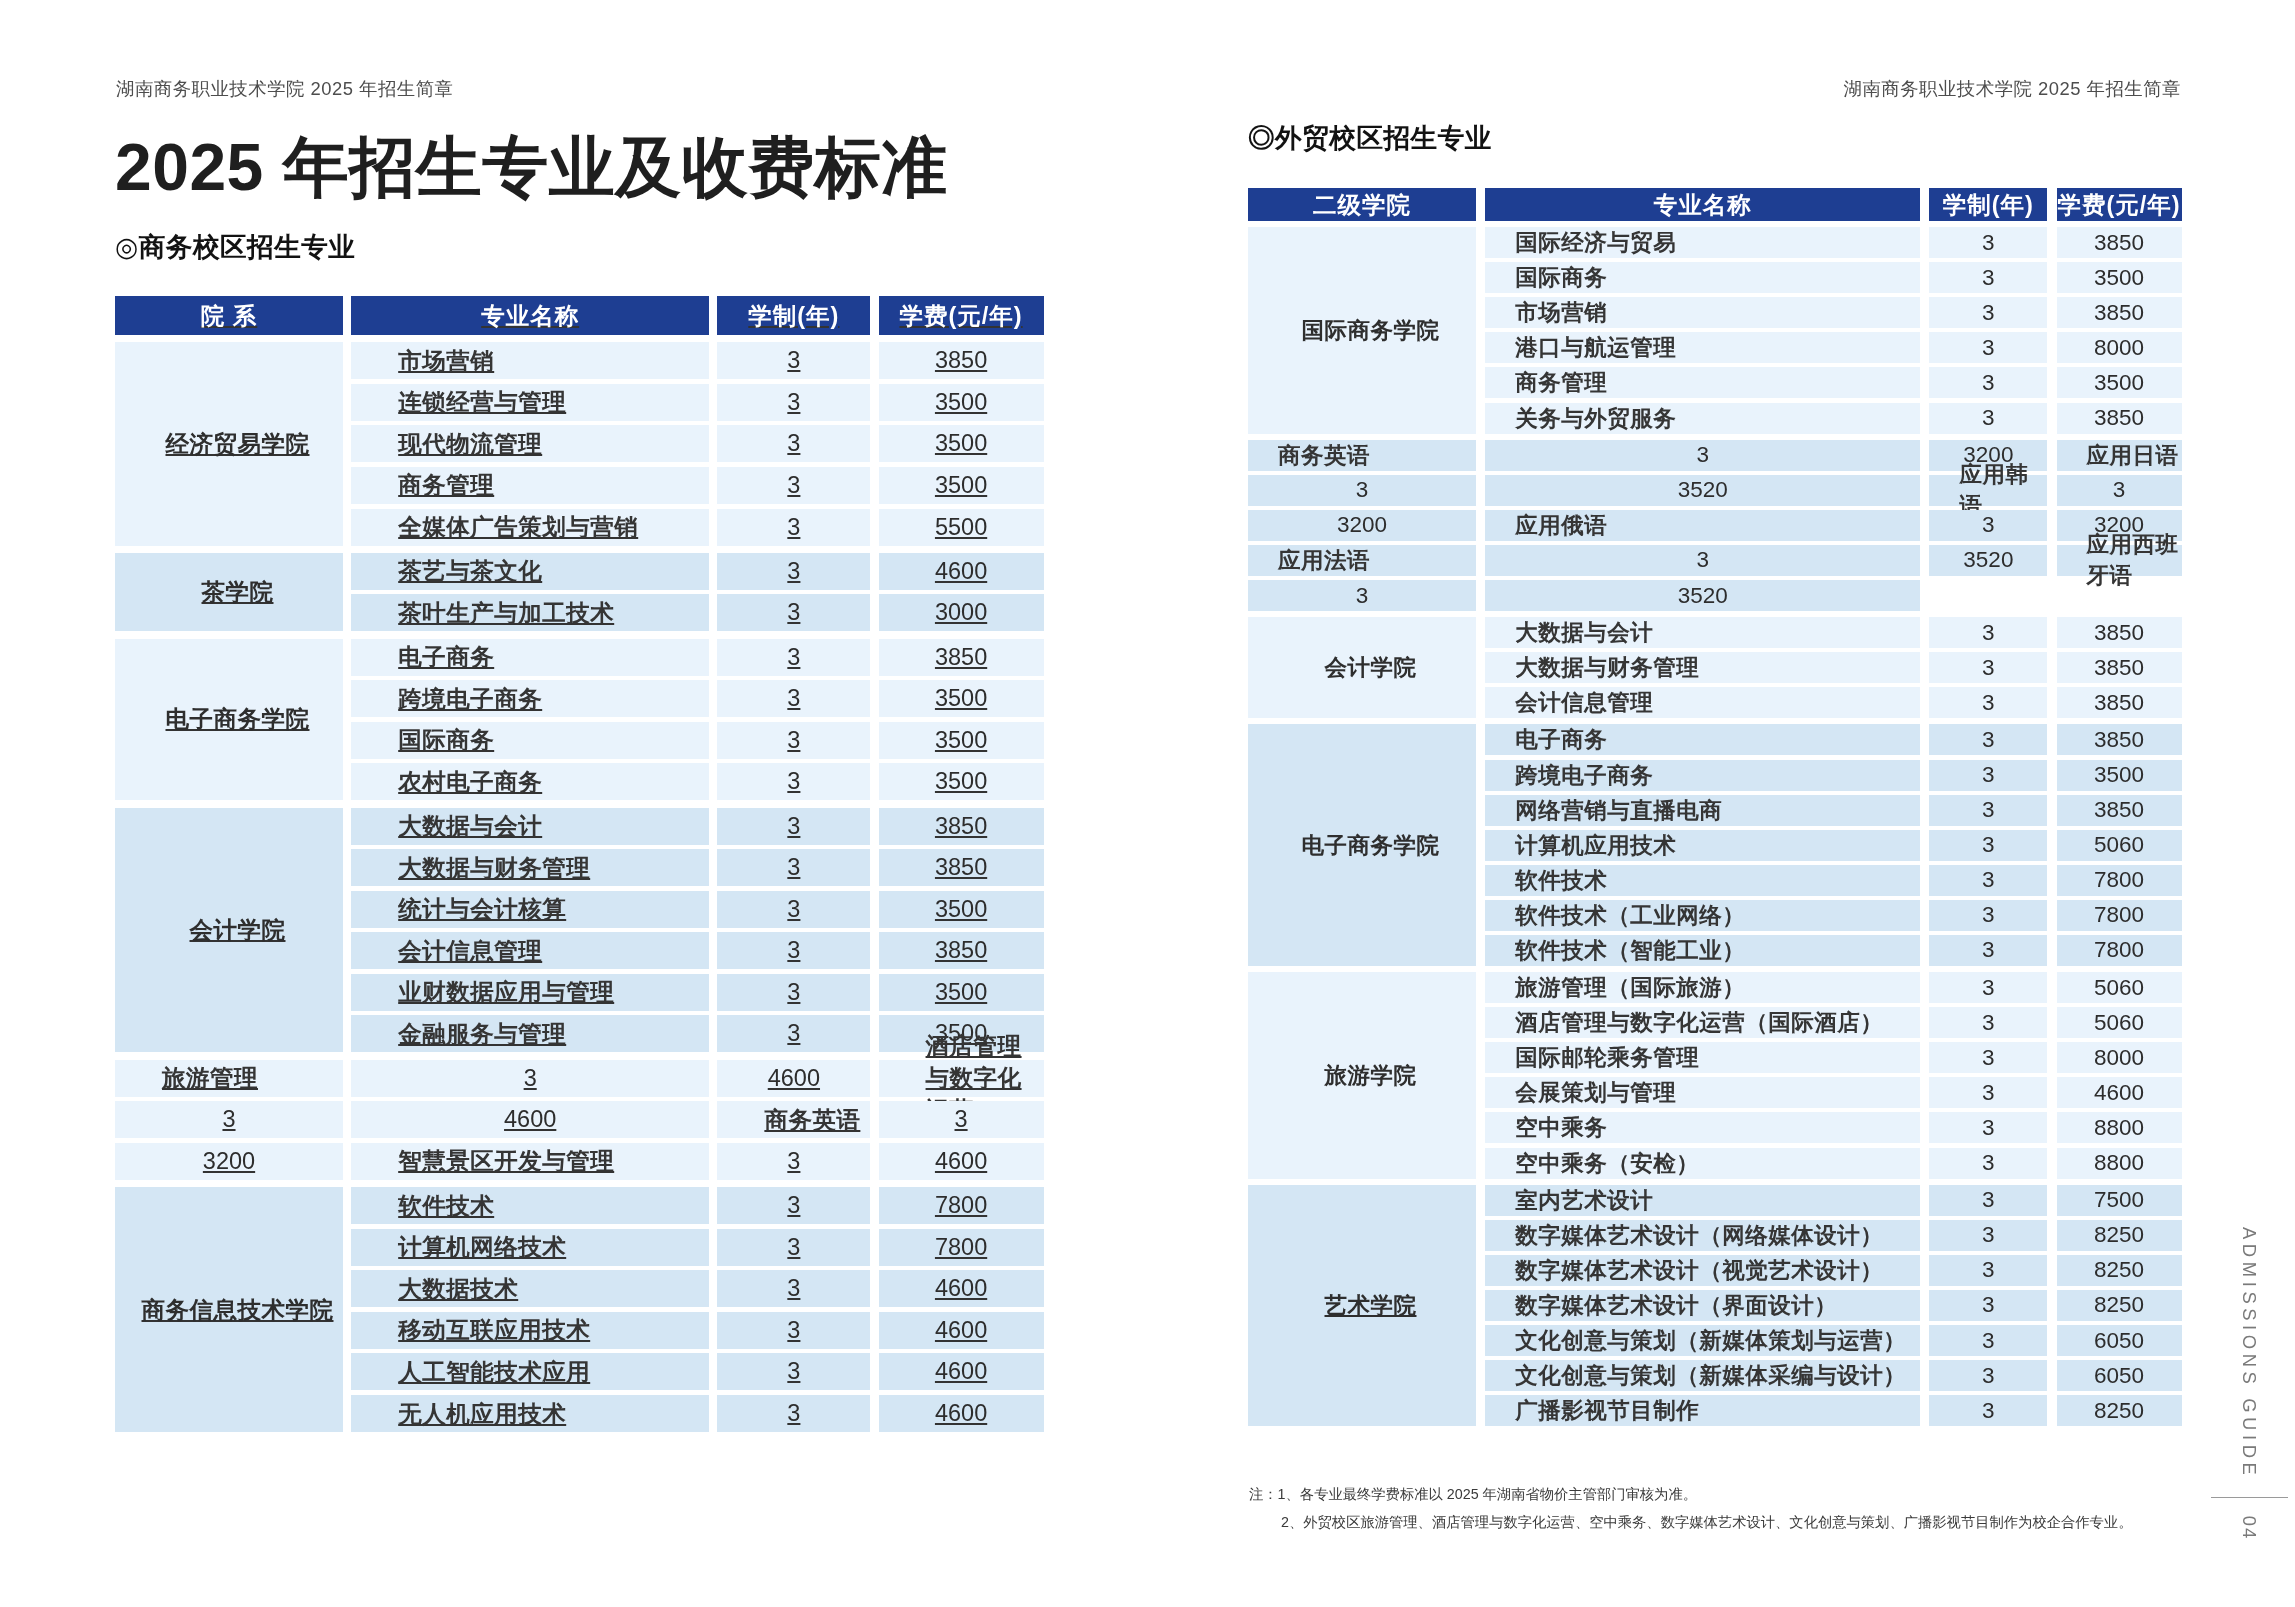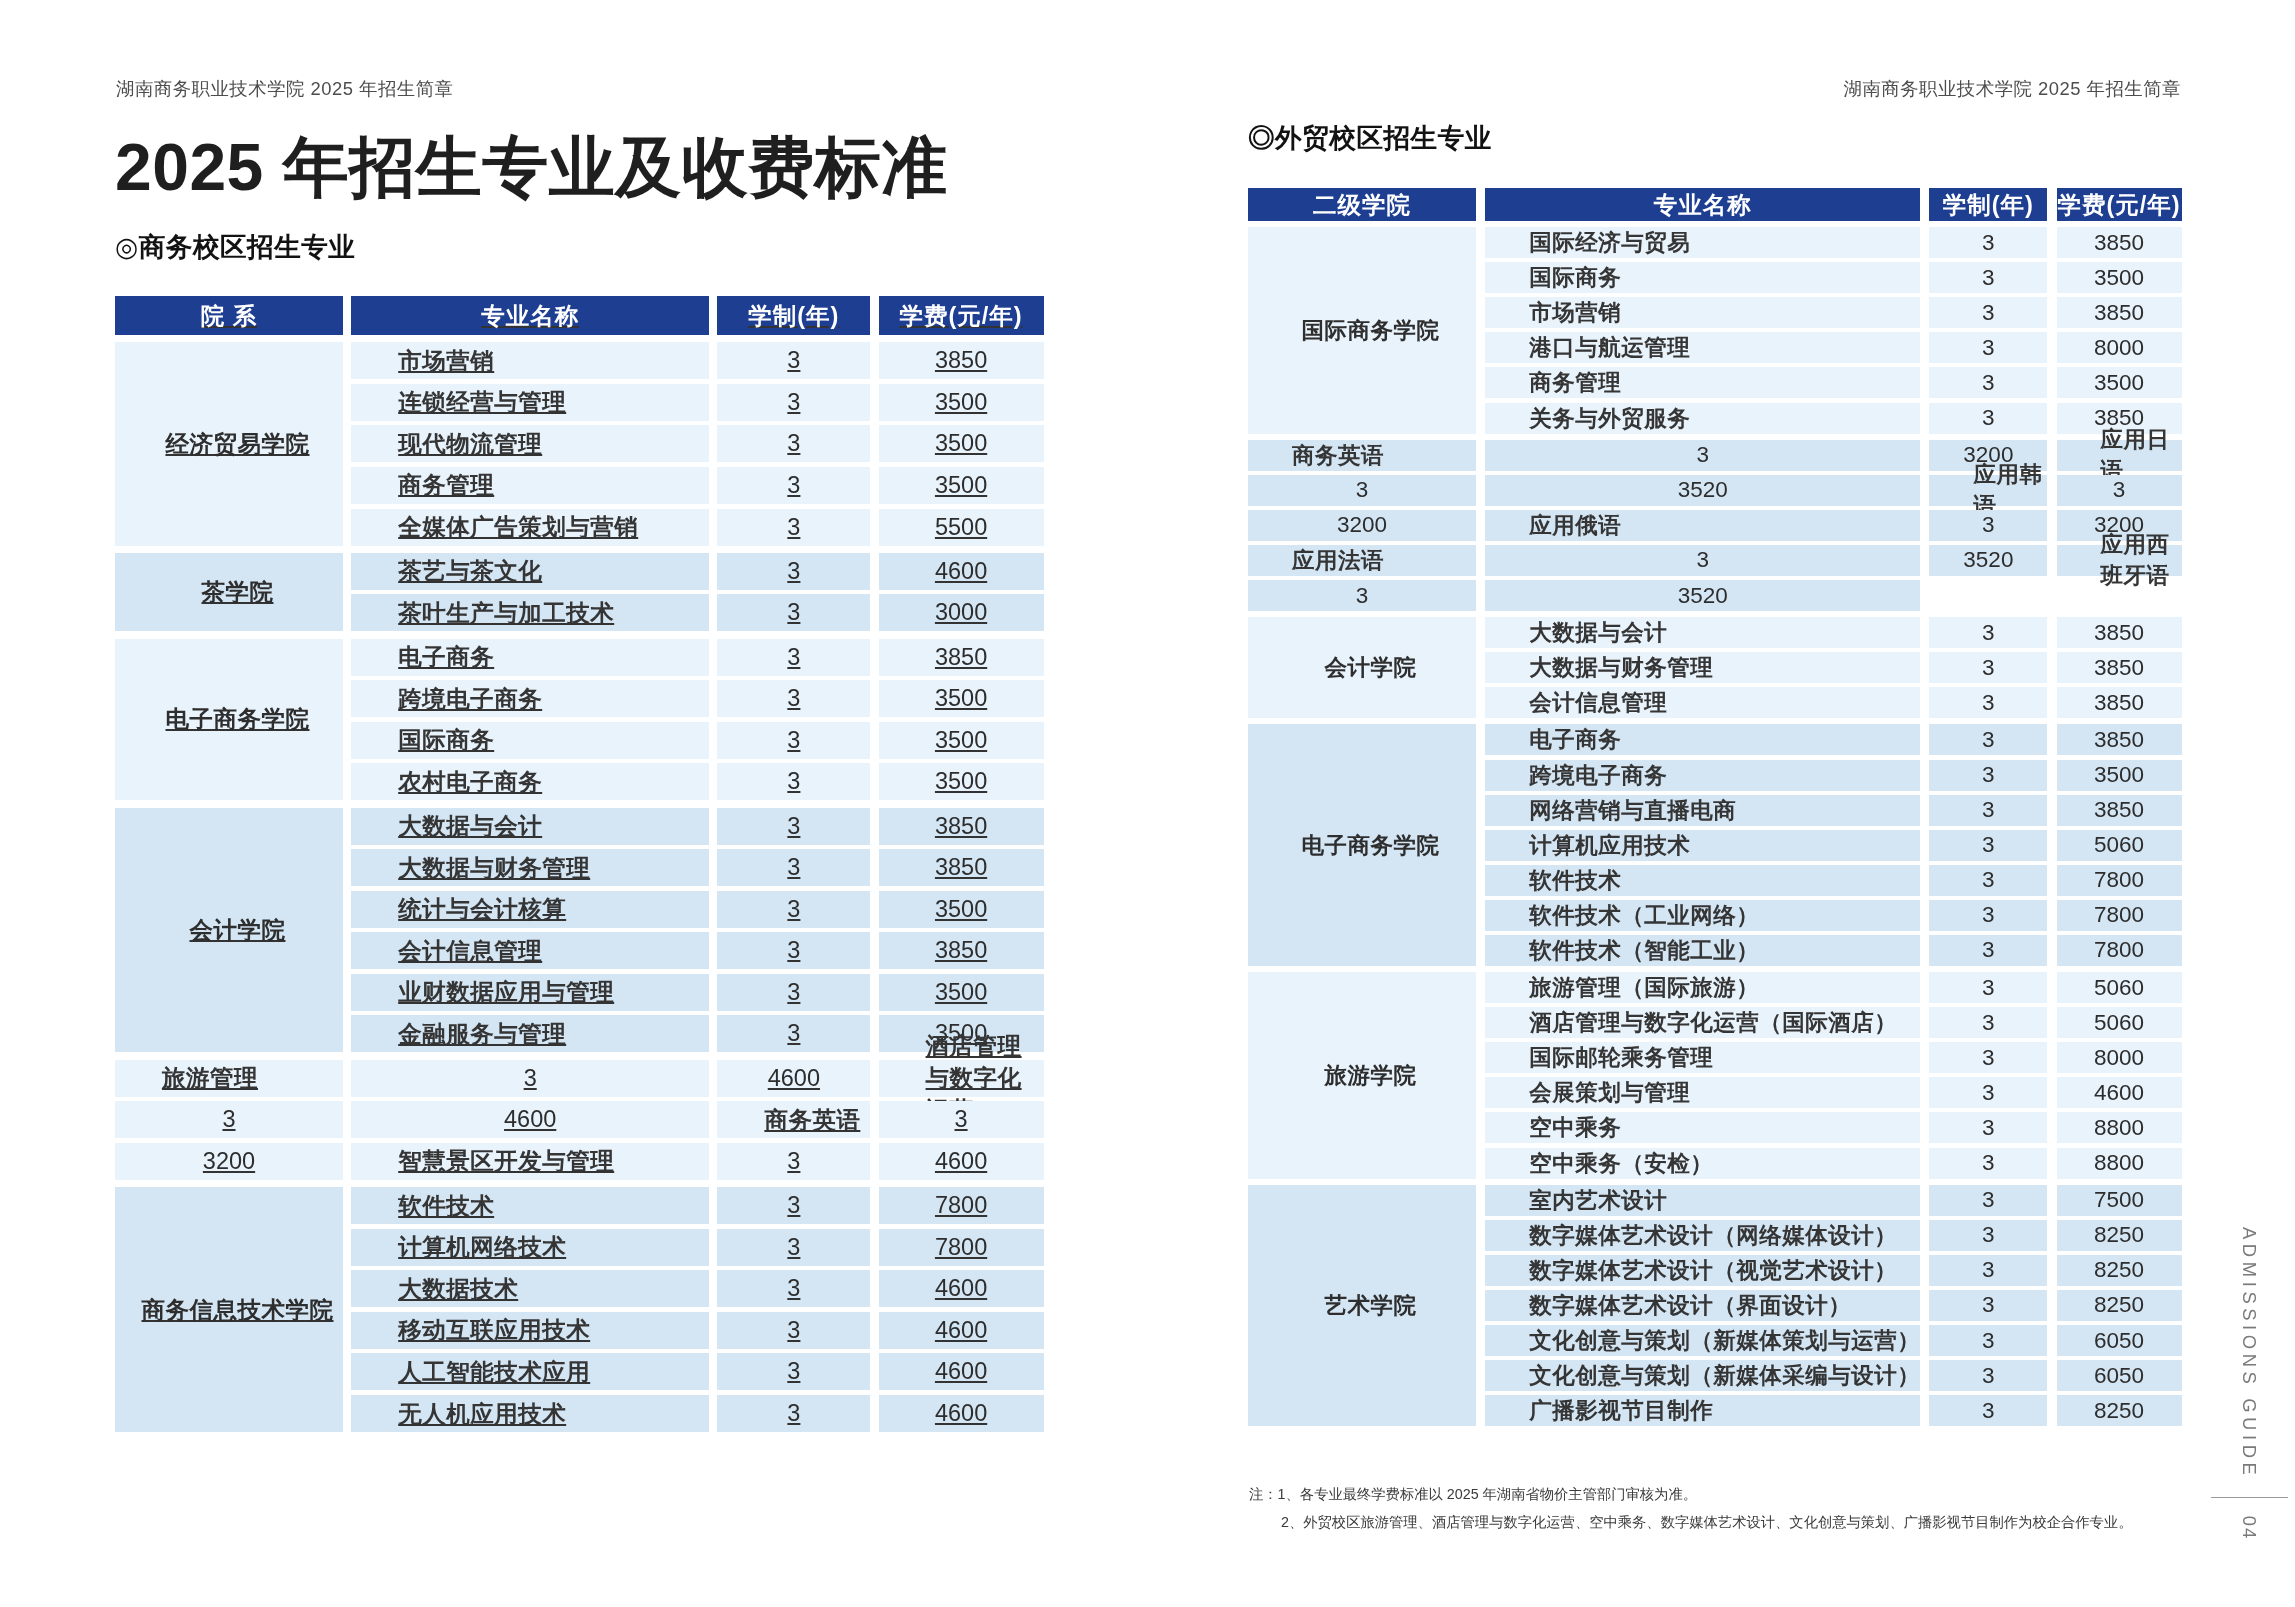--- a/index.html
+++ b/index.html
@@ -37,21 +37,21 @@
   .tright .hcell{height:33px;}
 
   .group{display:grid;}
   .group.tleft{grid-auto-rows:37px;row-gap:4.6px;margin-top:7.2px;}
   .group.tright{grid-auto-rows:31px;row-gap:4.1px;margin-top:6.1px;}
 
   .cell{background:var(--bg);display:flex;align-items:center;font-size:23.5px;color:#353535;}
   .tright .cell{font-size:22.5px;}
   .college-cell{grid-column:1;justify-content:center;text-align:center;font-weight:bold;color:#2e2e2e;letter-spacing:0.5px;padding-left:17px;}
   .name-cell{justify-content:flex-start;padding-left:47px;font-weight:bold;letter-spacing:0.5px;}
-  .tright .name-cell{padding-left:44px;}
+  .tright .name-cell{padding-left:30px;}
   .num-cell{justify-content:center;font-weight:normal;color:#2d2d2d;}
 
   .notes{position:absolute;left:1249px;top:1481px;font-size:14.3px;color:#3a3a3a;line-height:1.95;}
   .notes .note-line2{margin-left:32px;}
 
   .side-rail{position:absolute;left:2228px;top:1227px;width:43px;height:381px;}
   .side-rail .rot{
     width:381px;height:43px;transform:rotate(90deg) translateY(-43px);transform-origin:top left;
     display:flex;align-items:center;gap:17.4px;color:#7a7a7a;
   }
@@ -275,21 +275,21 @@
       <div class="cell num-cell">3</div>
       <div class="cell num-cell">4600</div>
       <div class="cell name-cell">空中乘务</div>
       <div class="cell num-cell">3</div>
       <div class="cell num-cell">8800</div>
       <div class="cell name-cell">空中乘务（安检）</div>
       <div class="cell num-cell">3</div>
       <div class="cell num-cell">8800</div>
     </div>
     <div class="group trow tright" style="--bg: #d4e6f4;">
-      <div class="cell college-cell" style="grid-row: 1 / span 7;">艺术学院</div>
+      <div class="cell college-cell" style="grid-row: 1 / span 7; text-decoration: underline;">艺术学院</div>
       <div class="cell name-cell">室内艺术设计</div>
       <div class="cell num-cell">3</div>
       <div class="cell num-cell">7500</div>
       <div class="cell name-cell">数字媒体艺术设计（网络媒体设计）</div>
       <div class="cell num-cell">3</div>
       <div class="cell num-cell">8250</div>
       <div class="cell name-cell">数字媒体艺术设计（视觉艺术设计）</div>
       <div class="cell num-cell">3</div>
       <div class="cell num-cell">8250</div>
       <div class="cell name-cell">数字媒体艺术设计（界面设计）</div>

